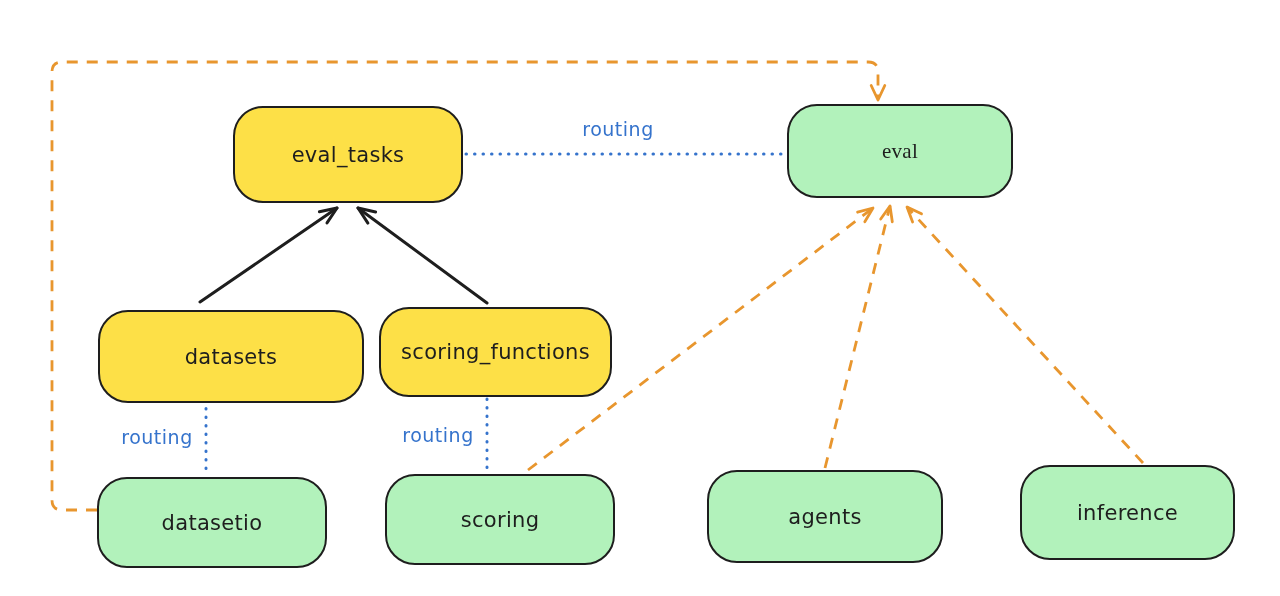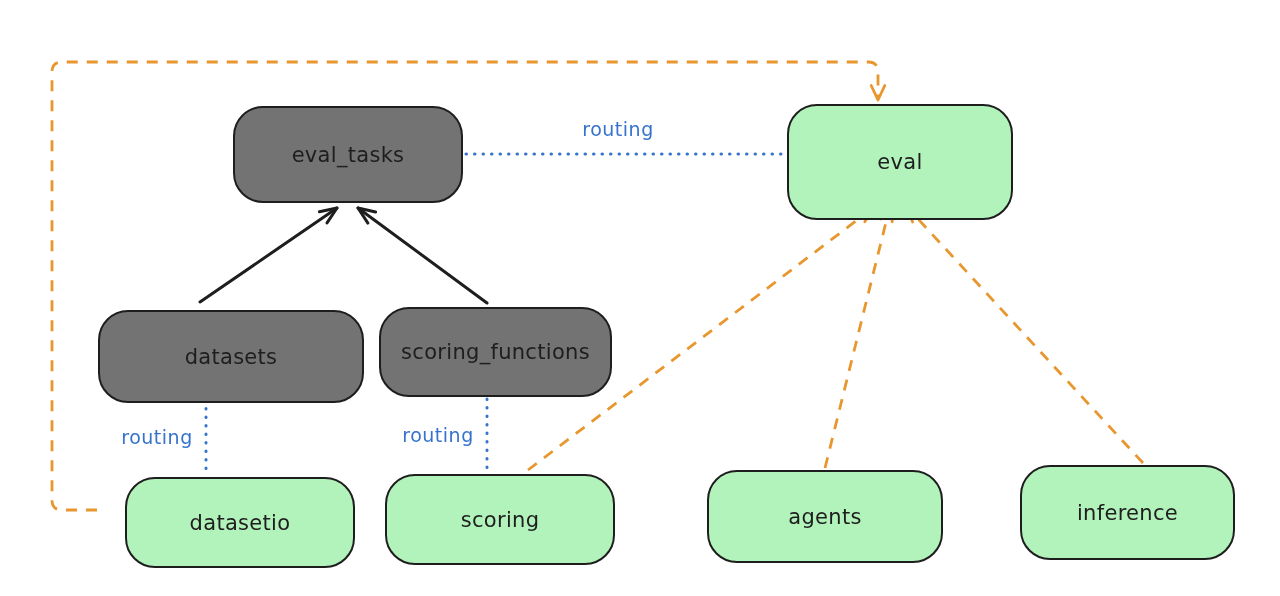--- a/index.html
+++ b/index.html
@@ -21,21 +21,21 @@
     display: flex;
     align-items: center;
     justify-content: center;
     border: 2.5px solid #1e1e1e;
     border-radius: 30px;
     font-size: 21px;
     color: #1e1e1e;
     letter-spacing: 0.3px;
     box-sizing: border-box;
   }
-  .node.blue  { background: #737373; }
+  .node.blue  { background: #fde047; }
   .node.green { background: #b2f2bb; }
   .edge-label {
     position: absolute;
     transform: translateX(-50%);
     color: #3573cc;
     font-size: 19px;
     font-weight: normal;
     letter-spacing: 0.5px;
     white-space: nowrap;
   }
@@ -68,27 +68,27 @@
 
     <path class="dashed-edge" d="M825 468 L890 206"></path>
     <path class="dashed-head" d="M880.7 219 L890 206 L892.3 221.8"></path>
 
     <path class="dashed-edge" d="M1143 463 L907 207"></path>
     <path class="dashed-head" d="M912.6 222 L907 207 L921.5 213.8"></path>
   </svg>
 
   <div class="node blue" style="left:233px;  top:106px; width:230px; height:97px;">eval_tasks</div>
 
-  <div class="node green" style="left:787px;  top:104px; width:226px; height:116px;">eval</div>
+  <div class="node green" style="left:787px;  top:104px; width:226px; height:94px;font-family:Liberation Serif, serif;">eval</div>
 
   <div class="node blue" style="left:98px;   top:310px; width:266px; height:93px;">datasets</div>
 
   <div class="node blue" style="left:379px;  top:307px; width:233px; height:90px;">scoring_functions</div>
 
-  <div class="node green" style="left:97px;   top:477px; width:230px; height:91px;margin-left:28px;">datasetio</div>
+  <div class="node green" style="left:97px;   top:477px; width:230px; height:91px;">datasetio</div>
 
   <div class="node green" style="left:385px;  top:474px; width:230px; height:91px;">scoring</div>
 
   <div class="node green" style="left:707px;  top:470px; width:236px; height:93px;">agents</div>
 
   <div class="node green" style="left:1020px; top:465px; width:215px; height:95px;">inference</div>
 
   <div class="edge-label" style="left:618px; top:118px;">routing</div>
 
   <div class="edge-label" style="left:157px; top:426px;">routing</div>

